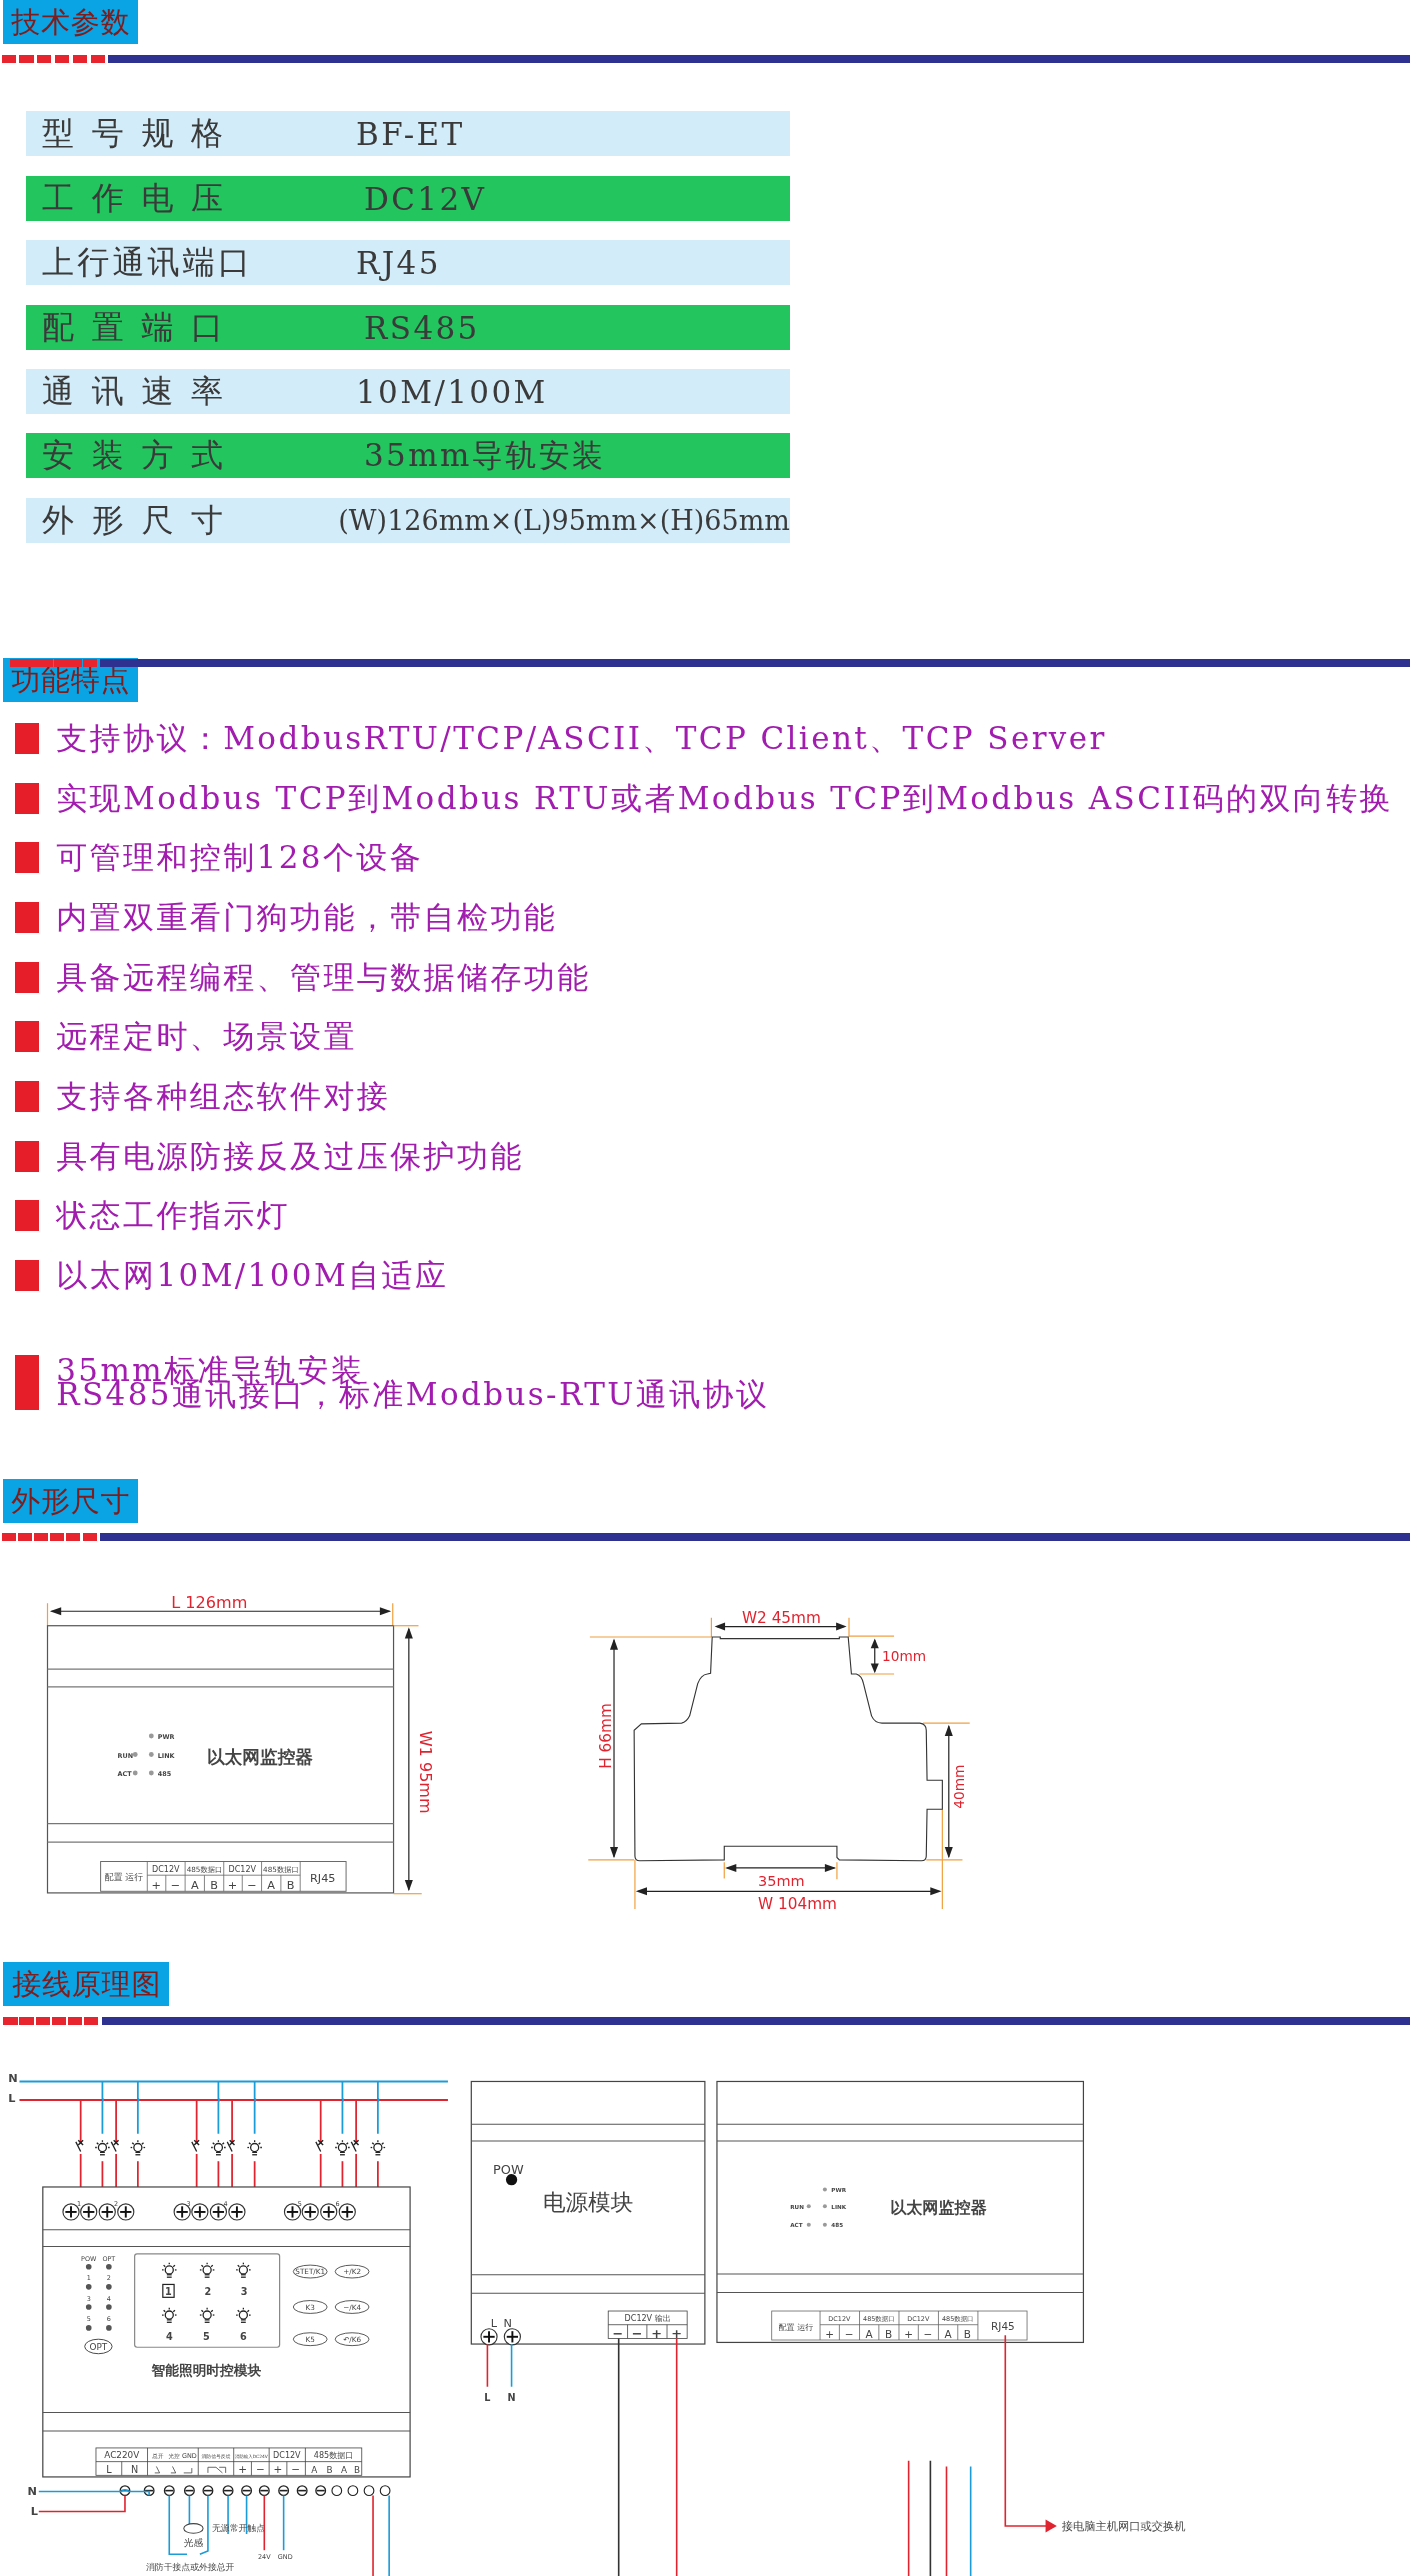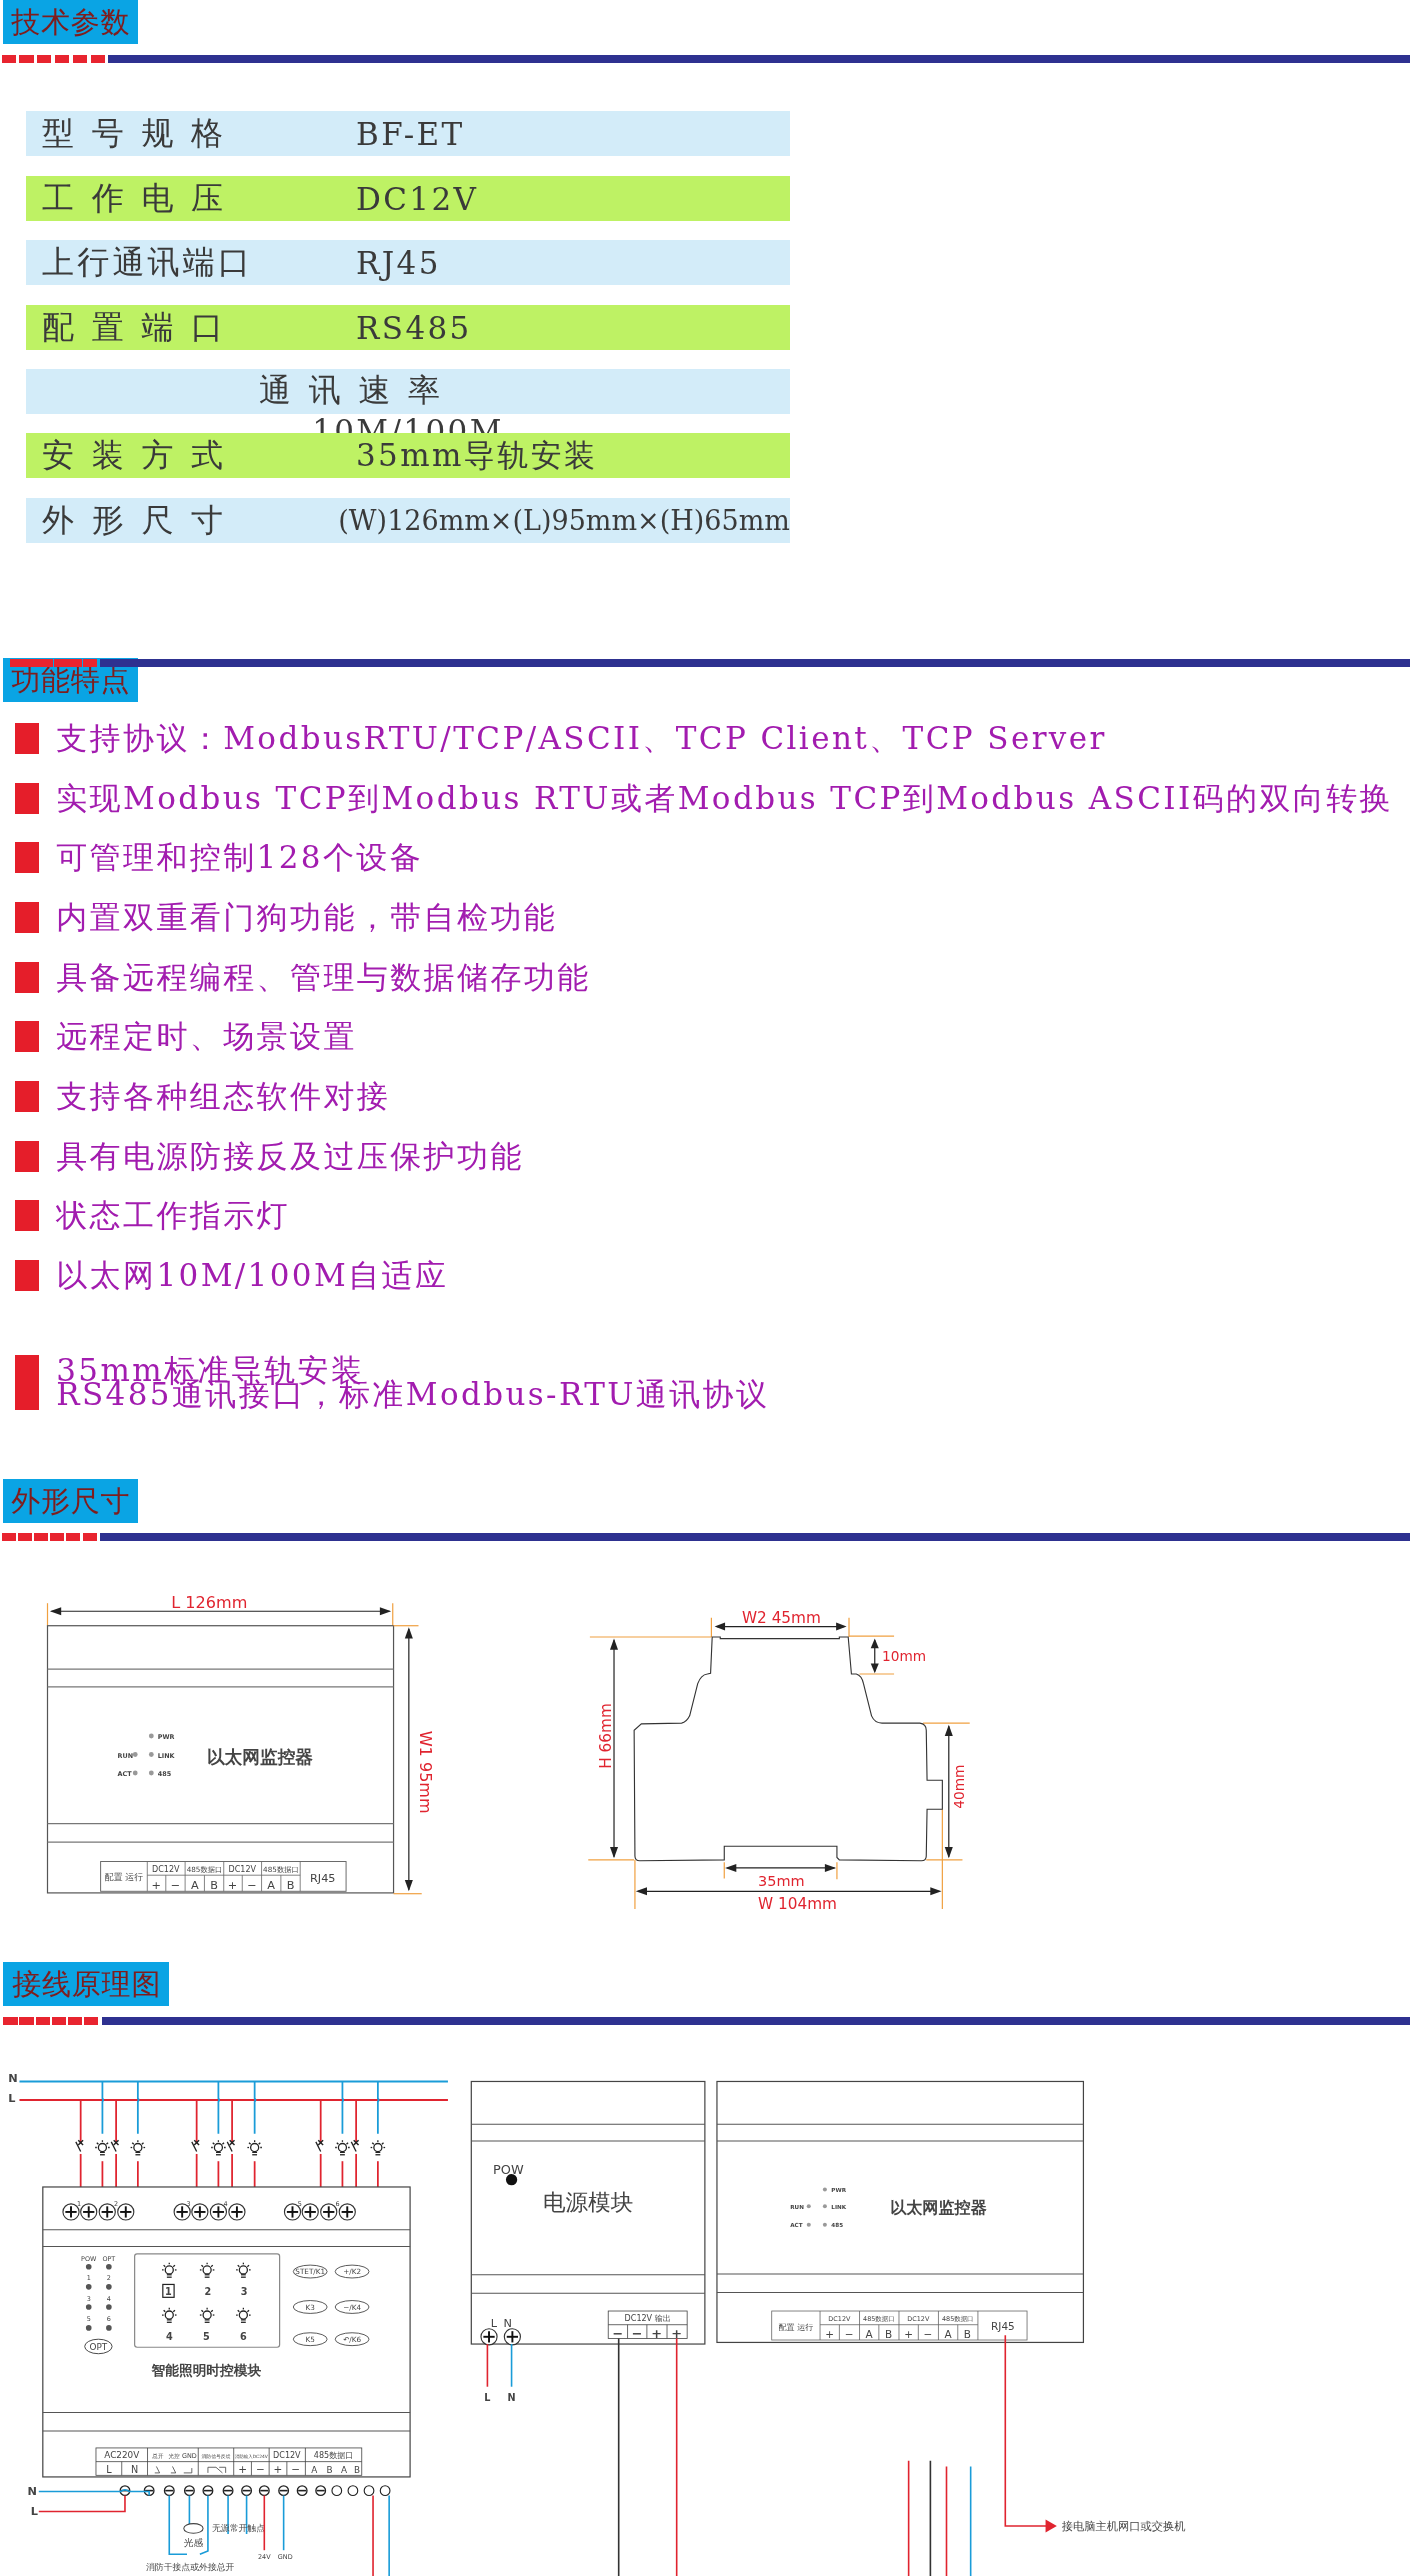--- a/index.html
+++ b/index.html
@@ -15,21 +15,21 @@
     font-family: "DejaVu Sans", "Liberation Sans", sans-serif;
     font-size: 29px; line-height: 44px; padding: 0 8px; letter-spacing: 0.8px;
   }
   .divider { position: absolute; left: 1.6px; height: 8px; width: 1408px; }
   .divider .dash { position: absolute; top: 0; width: 14.5px; height: 8px; background: #e8242f; }
   .divider .bar { position: absolute; top: 0; left: 117px; right: 0; height: 8px; background: #2e3190; }
 
   
   .spec-row { position: absolute; left: 26px; width: 764px; height: 45px; display: flex; align-items: center; }
   .spec-row.blue { background: #d3ecf9; }
-  .spec-row.gray { background: #bef264; }
+  .spec-row.gray { background: #22c55e; gap: 8px; }
   .spec-label { width: 330px; padding-left: 16px; font-size: 32px; color: #3a3a3a; letter-spacing: 17.7px; white-space: nowrap; }
   .spec-label.tight { letter-spacing: 3.2px; }
   .spec-value { font-size: 31px; color: #3a3a3a; letter-spacing: 2.4px; white-space: nowrap; }
   .spec-value.narrow { font-size: 27px; letter-spacing: 0px; margin-left: -17.7px; }
 
   
   .feature { position: absolute; left: 14.5px; height: 35px; display: flex; align-items: center; }
   .feature .sq { width: 24px; height: 31px; background: #e51e2a; margin-right: 17.7px; flex: none; }
   .feature .txt { font-size: 31px; color: #a21caf; letter-spacing: 2.4px; white-space: nowrap; }
 
@@ -60,21 +60,21 @@
   <span class="spec-value">DC12V</span>
 </div>
 <div class="spec-row blue" style="top:240px;">
   <span class="spec-label tight">上行通讯端口</span>
   <span class="spec-value">RJ45</span>
 </div>
 <div class="spec-row gray" style="top:305px;">
   <span class="spec-label">配置端口</span>
   <span class="spec-value">RS485</span>
 </div>
-<div class="spec-row blue" style="top:369px;flex-direction:column;">
+<div class="spec-row blue" style="top:369px;">
   <span class="spec-label">通讯速率</span>
   <span class="spec-value">10M/100M</span>
 </div>
 <div class="spec-row gray" style="top:433px;">
   <span class="spec-label">安装方式</span>
   <span class="spec-value">35mm导轨安装</span>
 </div>
 <div class="spec-row blue" style="top:498px;">
   <span class="spec-label">外形尺寸</span>
   <span class="spec-value narrow">(W)126mm×(L)95mm×(H)65mm</span>

